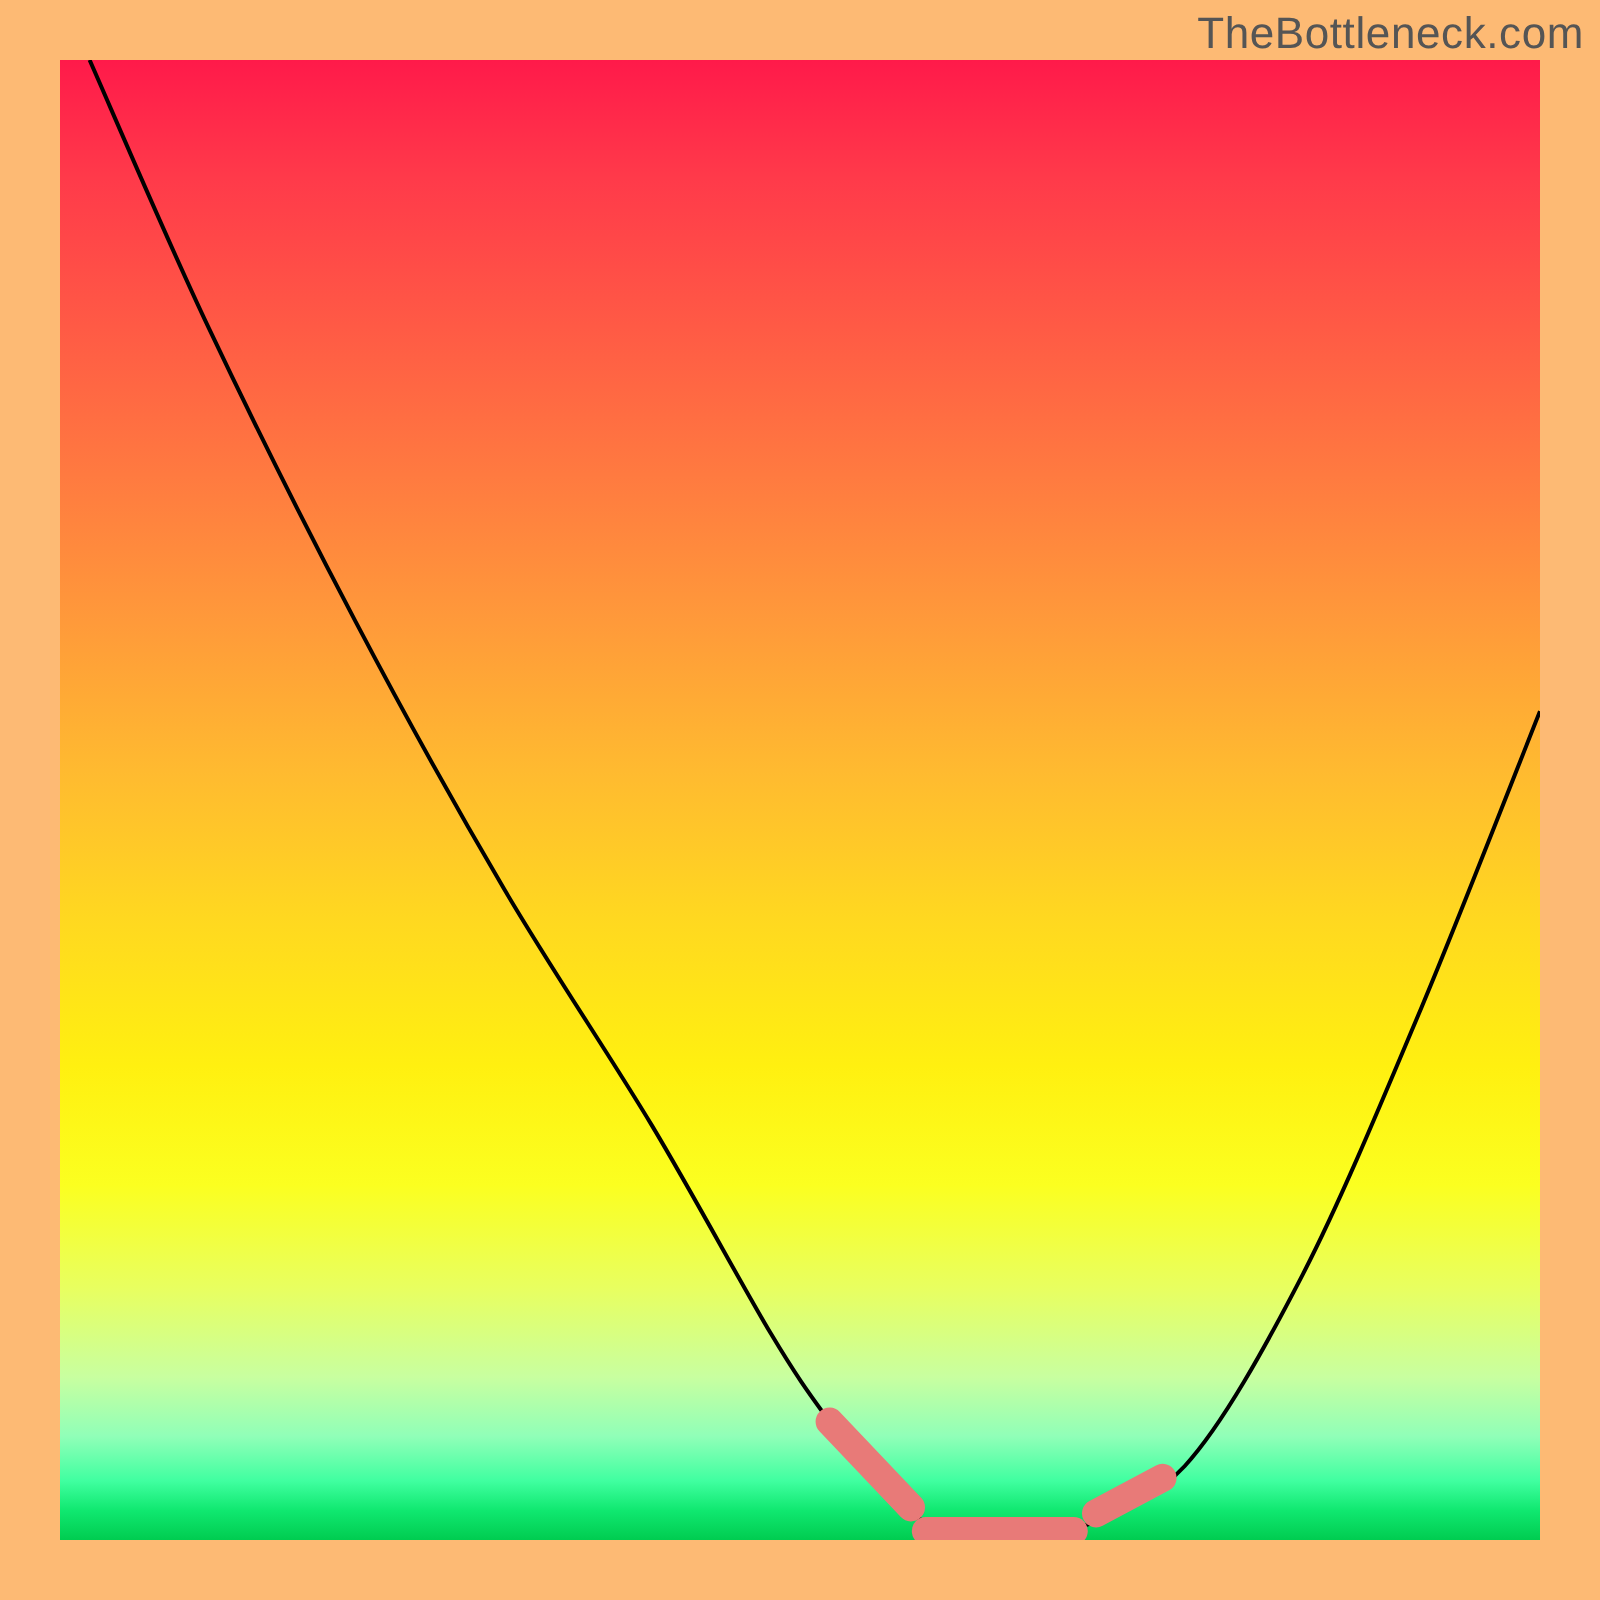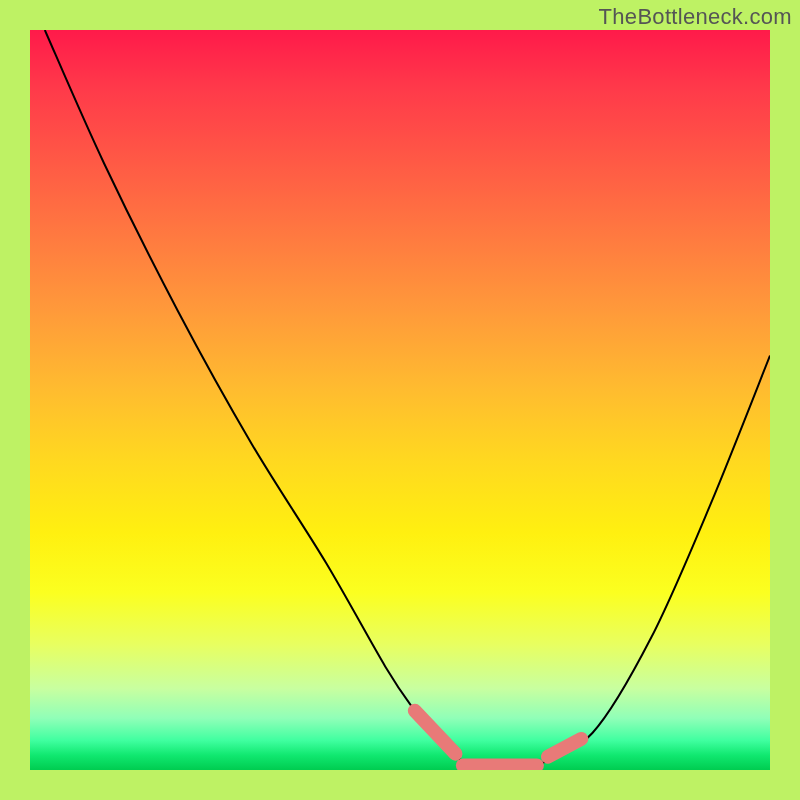--- a/index.html
+++ b/index.html
@@ -1,20 +1,20 @@
 <!DOCTYPE html>
 <html><head>
 <meta charset="utf-8">
 <style>
   * { margin: 0; padding: 0; box-sizing: border-box; }
   html, body { width: 800px; height: 800px; overflow: hidden; background: #000; }
   .container {
     width: 800px;
     height: 800px;
-    background: #bef264;
+    background: #fdba74;
     position: relative;
   }
   .watermark {
     position: absolute;
     top: 4px;
     right: 8px;
     color: #555;
     font-family: Arial, Helvetica, sans-serif;
     font-size: 22px;
     font-weight: 500;

